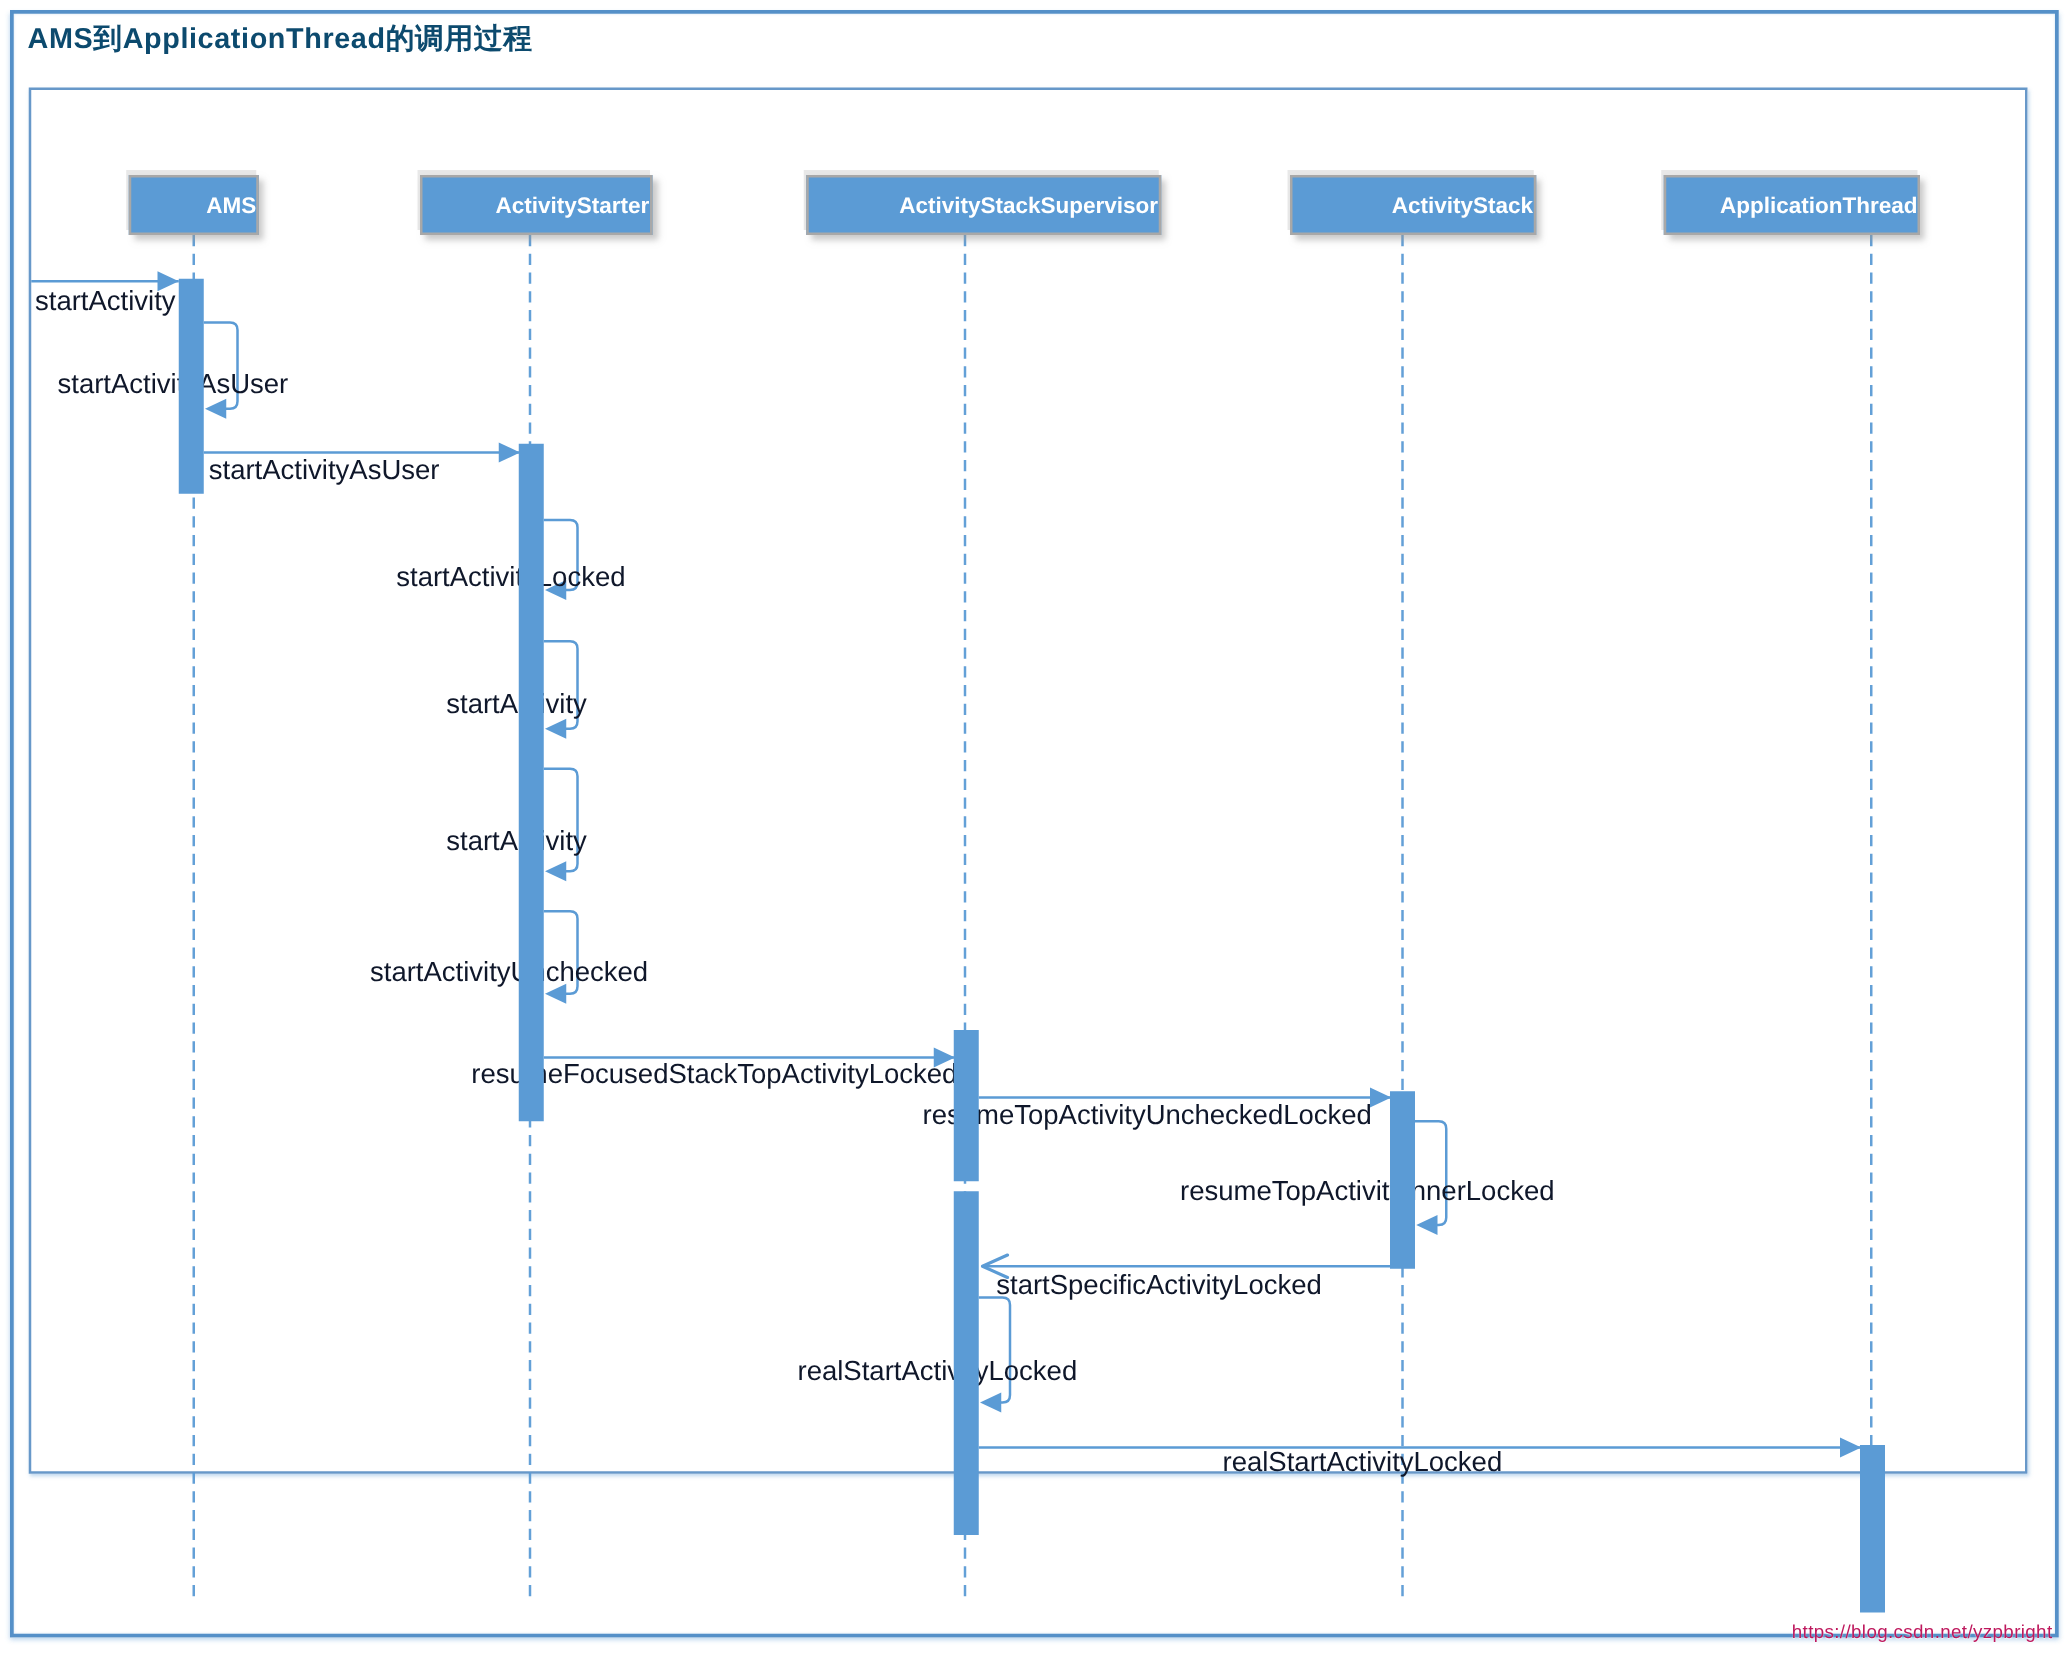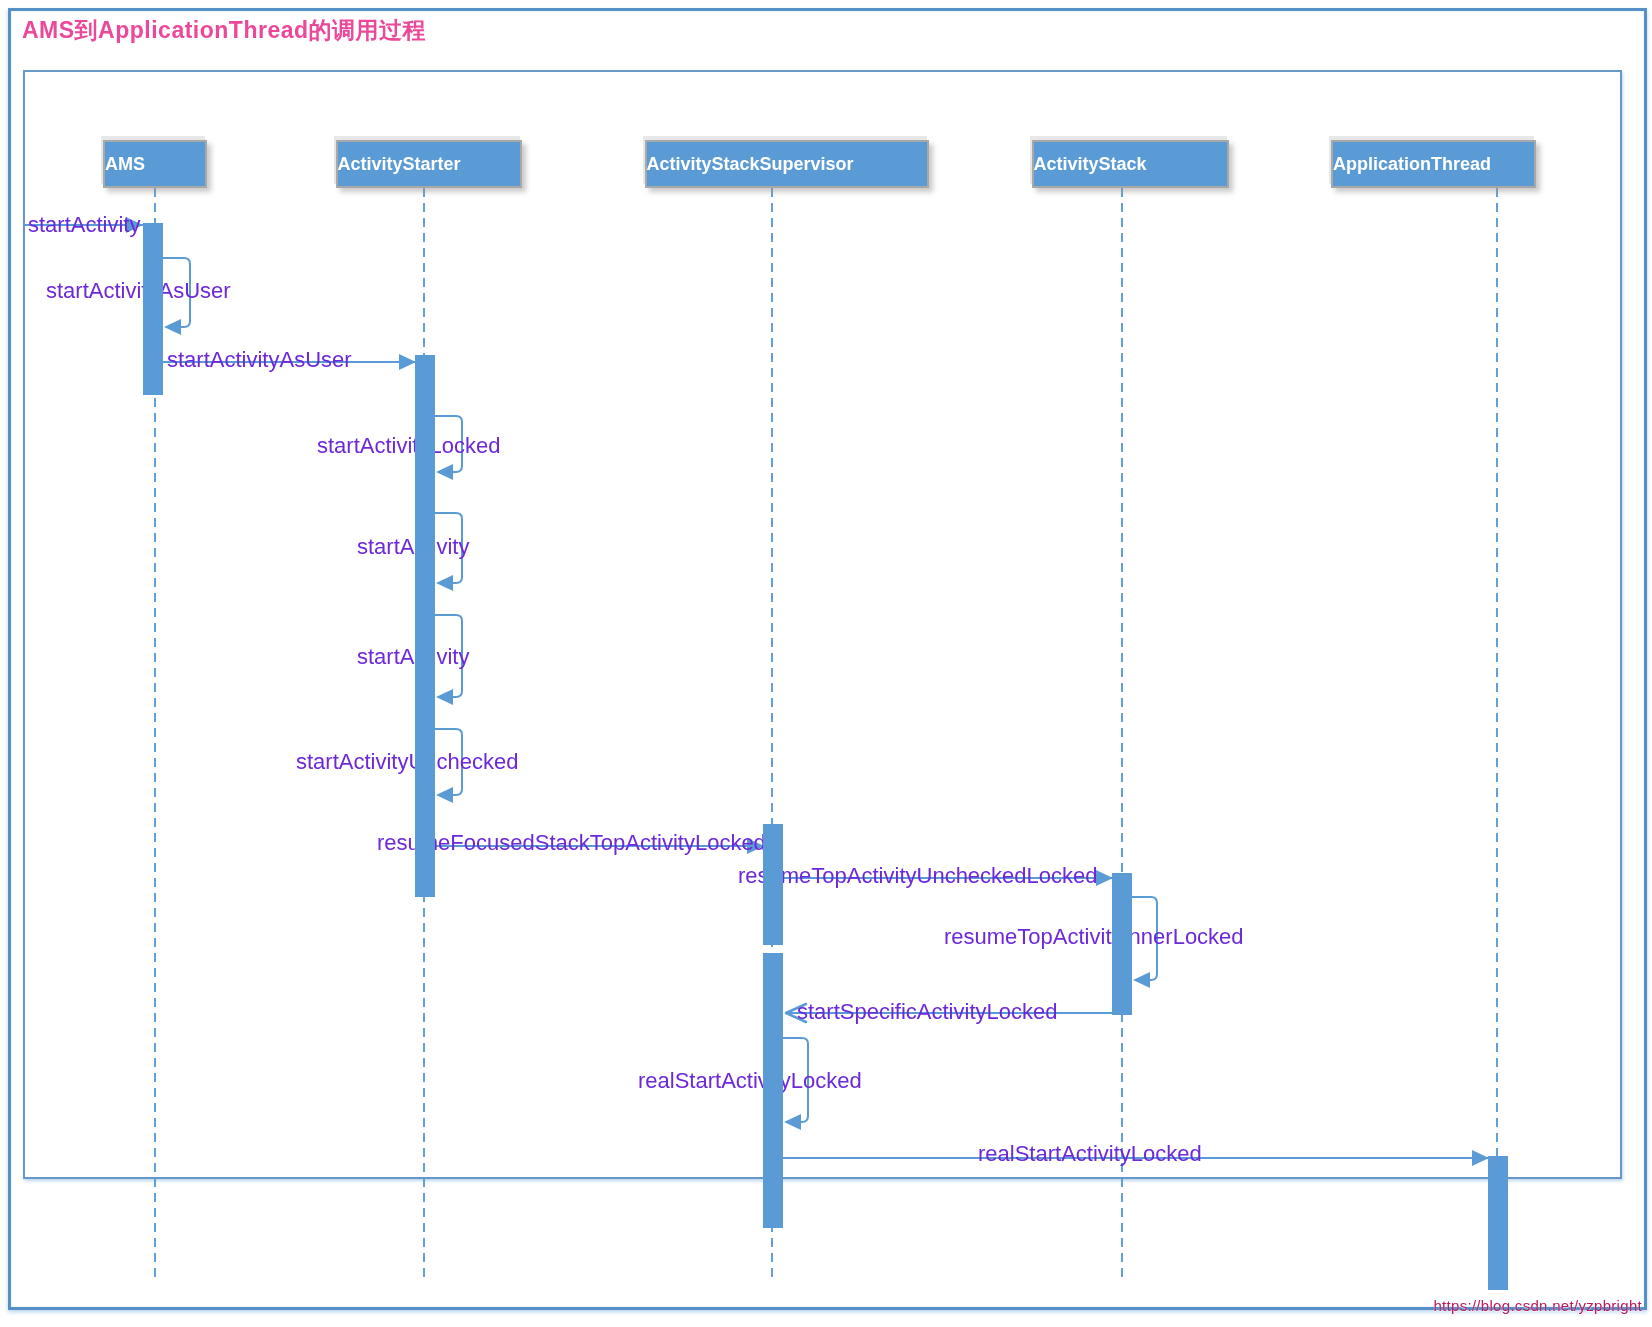--- a/index.html
+++ b/index.html
@@ -12,34 +12,35 @@
     border:3px solid #5590c8;box-shadow:0 2px 4px rgba(91,155,213,.45), inset 0 0 2px rgba(91,155,213,.3);
     z-index:0;
   }
   .inner-frame{
     position:absolute;left:23px;top:70px;width:1595px;height:1105px;
     border:2px solid #6798c9;box-shadow:1px 2px 3px rgba(91,155,213,.4);
     z-index:0;
   }
   .diagram-title{
     position:absolute;left:22px;top:15px;font-size:23px;font-weight:600;
-    color:#ec4899;letter-spacing:.5px;z-index:5;white-space:nowrap;
+    color:#0c4a6e;letter-spacing:.5px;z-index:5;white-space:nowrap;
   }
   svg.lines{position:absolute;left:0;top:0;z-index:1;}
   .msg-label{
-    position:absolute;z-index:2;font-size:22px;line-height:26px;color:#6d28d9;
+    position:absolute;z-index:2;font-size:22px;line-height:26px;color:#0f172a;
     white-space:nowrap;
+    margin-top:16px;
   }
   .activation-bar{
     position:absolute;width:20px;background:#5b9bd5;z-index:3;
   }
   .actor-box{
     position:absolute;top:140px;height:48px;background:#5b9bd5;
     border:2px solid #a8a8a8;box-shadow:4px 4px 5px rgba(150,150,150,.5), -2px -4px 0 rgba(190,190,190,.35);
-    color:#ffffff;font-weight:bold;font-size:18px;display:flex;align-items:center;justify-content:flex-start;
+    color:#ffffff;font-weight:bold;font-size:18px;display:flex;align-items:center;justify-content:flex-end;
     z-index:4;box-sizing:border-box;white-space:nowrap;
   }
   .watermark{
     position:absolute;right:10px;top:1297px;font-size:15px;color:#be185d;
     text-shadow:0 1px 1px rgba(255,255,255,.8);z-index:6;white-space:nowrap;letter-spacing:.3px;
   }
 </style>
 </head>
 <body>
 

